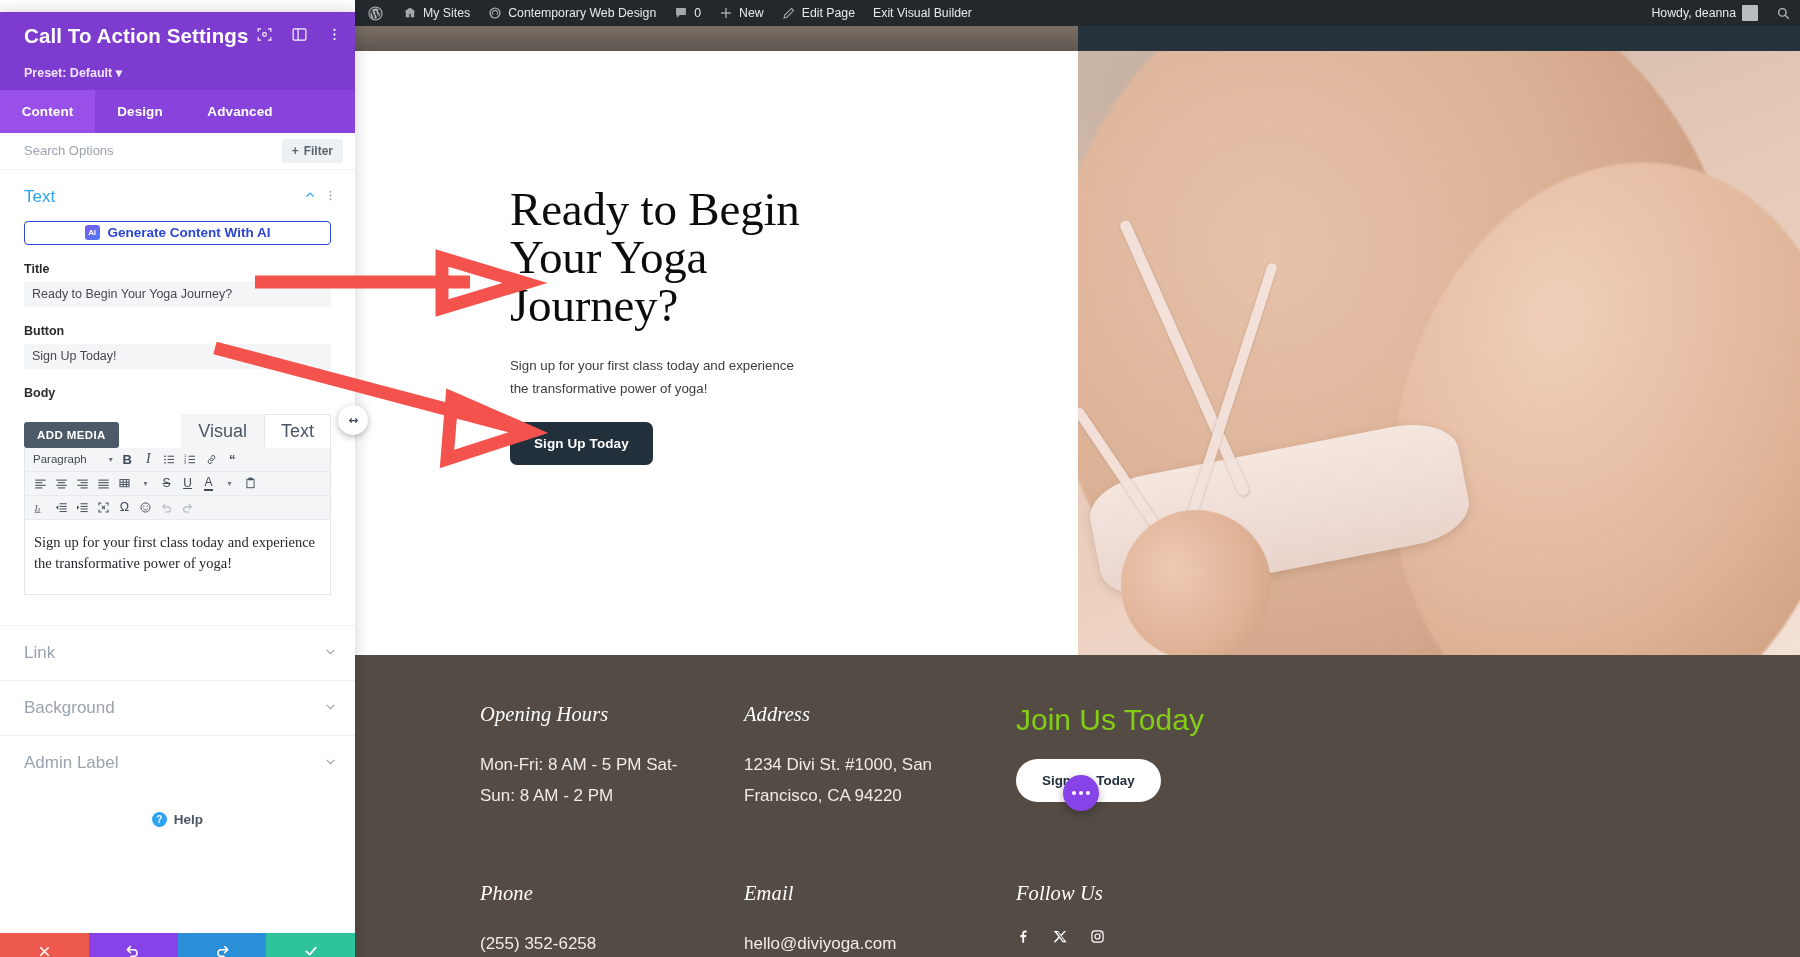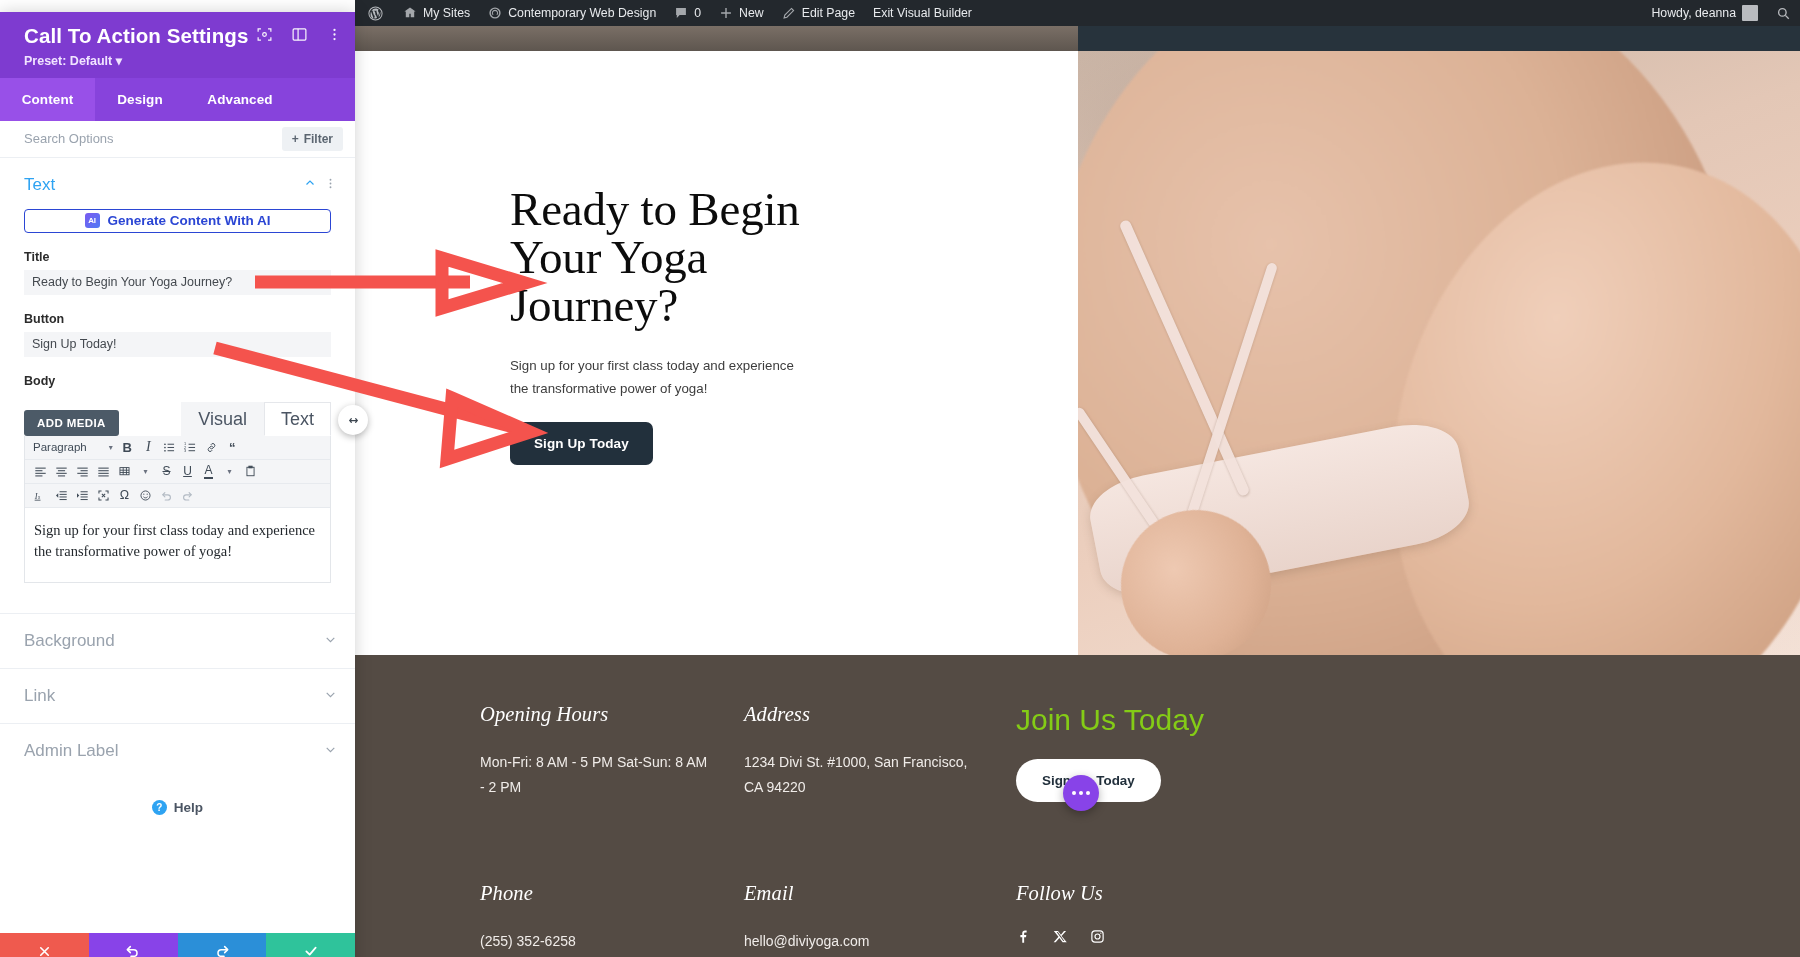--- a/index.html
+++ b/index.html
@@ -23,21 +23,21 @@
     background: #7E3BD0;
     color: #fff;
     padding: 12px 14px 10px 24px;
     position: relative;
   }
   .panel-title {
     font-size: 20.5px; font-weight: 700; letter-spacing: .1px;
     line-height: 1.15;
   }
   .panel-preset {
-    font-size: 12.5px; margin-top: 5px; font-weight: 600;
+    font-size: 12.5px; margin-top: 17px; font-weight: 600;
     color: #f1e4ff;
   }
   .panel-header-icons {
     position: absolute; right: 12px; top: 14px;
     display: flex; align-items: center; gap: 18px;
   }
   .hdr-ico { width: 17px; height: 17px; display: block; opacity: .95; cursor: pointer; }
   .hdr-ico svg { display: block; }
 
   .panel-tabs {
@@ -297,21 +297,21 @@
     display: grid; grid-template-columns: 264px 272px auto;
   }
   .fcol h3 {
     font-family: "Liberation Serif", serif;
     font-weight: 400; font-size: 20.5px; color: #ffffff;
     letter-spacing: .1px;
     font-style: italic;
   }
   .fcol p {
     margin-top: 24px;
-    font-size: 14px; line-height: 1.82; color: #f0ece9;
+    font-size: 17px; line-height: 1.82; color: #f0ece9;
     max-width: 228px;
   }
   .join-title {
     font-family: Liberation Sans, sans-serif;
     font-weight: 400; font-size: 30px; color: #84cc16;
   }
   .join-btn {
     margin-top: 22px;
     display: inline-flex; align-items: center; justify-content: center;
     background: #ffffff; color: #22303c;
@@ -741,29 +741,29 @@
               <path d="M15 9H8a4 4 0 000 8h4"></path>
               <path d="M12.5 5.5L15.8 9l-3.3 3.2"></path>
             </svg>
         </div>
       </div>
       <div class="editor-body">Sign up for your first class today and experience the transformative power of yoga!</div>
     </div>
 
     <div style="height:30px"></div>
     <div class="collapse-row">
-      <span class="ctitle">Background</span>
+      <span class="ctitle">Link</span>
       <span class="cchev">
         <svg width="13" height="13" viewBox="0 0 24 24" fill="none" stroke="#9aa3ae" stroke-width="2.2">
             <path d="M5 9l7 7 7-7"></path>
           </svg>
       </span>
     </div>
     <div class="collapse-row">
-      <span class="ctitle">Link</span>
+      <span class="ctitle">Background</span>
       <span class="cchev">
         <svg width="13" height="13" viewBox="0 0 24 24" fill="none" stroke="#9aa3ae" stroke-width="2.2">
             <path d="M5 9l7 7 7-7"></path>
           </svg>
       </span>
     </div>
     <div class="collapse-row">
       <span class="ctitle">Admin Label</span>
       <span class="cchev">
         <svg width="13" height="13" viewBox="0 0 24 24" fill="none" stroke="#9aa3ae" stroke-width="2.2">

